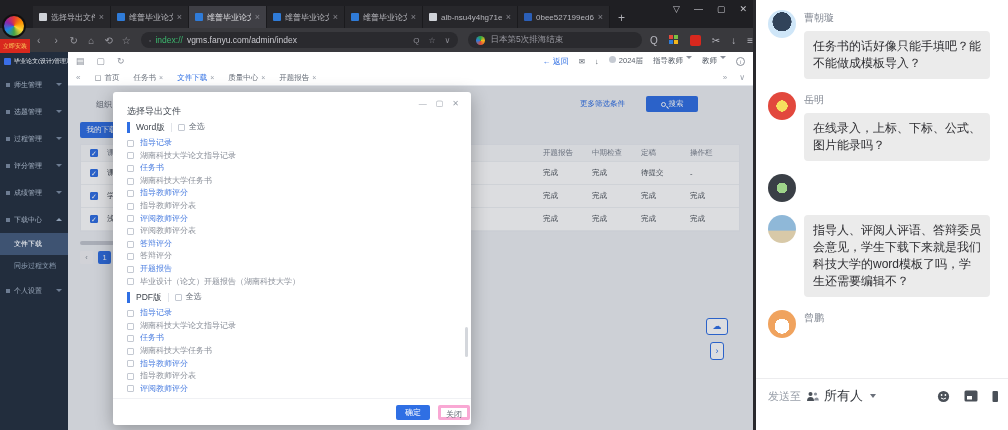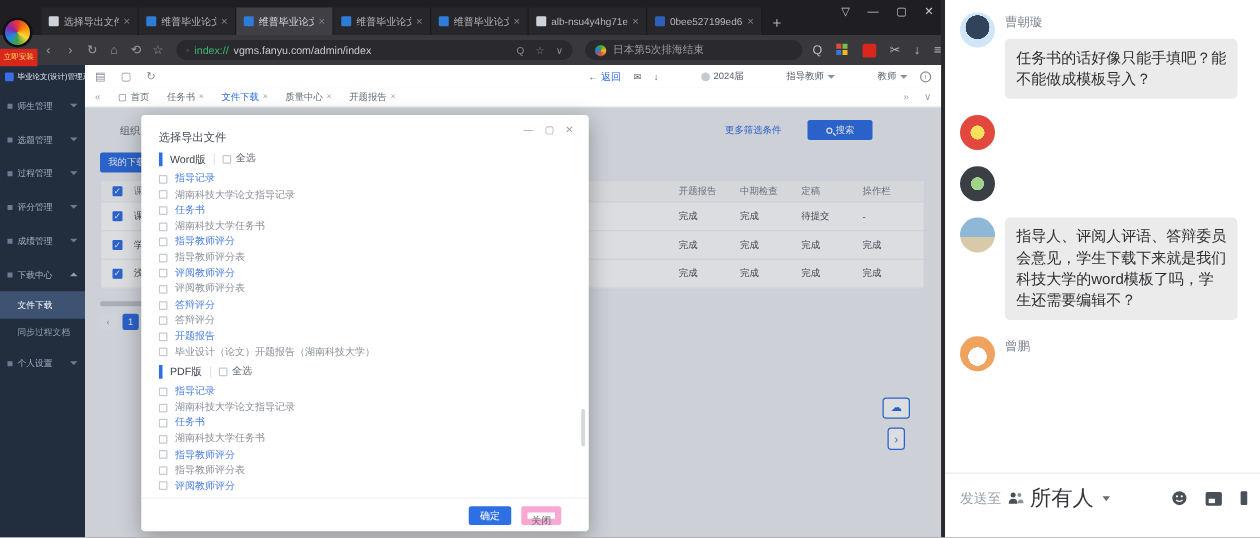--- a/index.html
+++ b/index.html
@@ -51,21 +51,21 @@
   .sb-item .mi { width:4px; height:4px; background:#6d7c92; flex:0 0 4px; }
   .sb-item .car { margin-left:auto; width:0; height:0; border-left:3px solid transparent; border-right:3px solid transparent; border-top:3px solid #6d7c92; }
   .sb-item .car.up { border-top:none; border-bottom:3px solid #8fa0b5; }
   .sb-sub { height:22px; display:flex; align-items:center; padding:0 6px 0 14px; color:#8fa0b5; font-size:7px; white-space:nowrap; overflow:hidden; }
   .sb-sub.sel { background:#3e5372; color:#ffffff; }
 
   .main { position:absolute; left:68px; top:0; width:685px; height:100%; }
   .m-topbar { position:absolute; left:0; top:0; width:100%; height:18px; background:#fff; display:flex; align-items:center; padding:0 8px; gap:12px; color:#8a8f99; font-size:9px; }
   .m-top-right { margin-left:auto; display:flex; align-items:center; gap:10px; font-size:7.5px; color:#555c66; }
   .backlink { color:#2f6fe4; font-size:8px; }
-  .yearpill, .ddpill { display:flex; align-items:center; gap:3px; color:#555c66;margin-left:24px; }
+  .yearpill, .ddpill { display:flex; align-items:flex-start; gap:3px; color:#555c66; }
   .dot { width:7px; height:7px; border-radius:50%; background:#c5cad2; }
   .cardown { width:0; height:0; border-left:3px solid transparent; border-right:3px solid transparent; border-top:3px solid #8a8f99; }
   .infocirc { width:9px; height:9px; border:1px solid #8a8f99; border-radius:50%; font-size:6px; color:#8a8f99; text-align:center; line-height:8px; }
   .m-tabs { position:absolute; left:0; top:18px; width:100%; height:16px; background:#fff; border-bottom:1px solid #e4e7ec; display:flex; align-items:center; padding:0 8px; gap:14px; font-size:7.5px; color:#666d78; }
   .m-tab { display:flex; align-items:center; gap:3px; white-space:nowrap; }
   .m-tab .x { color:#9aa0aa; font-size:7px; }
   .m-tab.active { color:#2f6fe4; }
   .m-tabs .edge { color:#9aa0aa; font-size:8px; }
   .m-tabs .right { margin-left:auto; display:flex; gap:12px; }
 
@@ -108,42 +108,42 @@
   .sec { display:flex; align-items:center; gap:6px; height:15px; margin:2px 0; }
   .sec-bar { width:3px; height:11px; background:#2f6fe4; }
   .sec-tag { font-size:8.5px; font-weight:normal; color:#3c424b; }
   .sec-sep { width:1px; height:9px; background:#e2e5ea; }
   .sec-all { font-size:8px; color:#666d78; display:flex; align-items:center; gap:4px; }
   .mrow { display:flex; align-items:center; gap:6px; height:12.6px; }
   .mcb { width:7px; height:7px; border:1px solid #c4c9d2; border-radius:1px; flex:0 0 7px; }
   .mlbl { font-size:8px; color:#4a7de0; white-space:nowrap; overflow:hidden; }
   .mdesc { font-size:8px; color:#8a8f99; white-space:nowrap; overflow:hidden; }
   .mo-scroll { position:absolute; right:3px; top:235px; width:3px; height:30px; background:#d4d7dc; border-radius:2px; }
-  .mo-foot { position:absolute; left:0; bottom:0; width:100%; height:27px; border-top:1px solid #f0f1f4; display:flex; align-items:center; justify-content:flex-end; gap:8px; padding:0 22px; }
+  .mo-foot { position:absolute; left:0; bottom:0; width:100%; height:27px; border-top:1px solid #f0f1f4; display:flex; align-items:center; justify-content:flex-end; gap:8px; padding:0 1px; }
   .btn-ok { width:34px; height:15px; background:#2f6fe4; border-radius:2px; color:#fff; font-size:8px; text-align:center; line-height:15px; }
-  .btn-close { width:32px; height:15px; background:#fff; border:5px solid #f9a8d4; border-radius:2px; color:#666d78; font-size:8px; text-align:center; line-height:13px; }
+  .btn-close { width:32px; height:15px; background:#fff; border:3px solid #f9a8d4; border-radius:2px; color:#666d78; font-size:8px; text-align:center; line-height:13px; }
 
   
   .gap { position:absolute; left:753px; top:0; width:3px; height:430px; background:#29292d; }
   .chat { position:absolute; left:756px; top:0; width:252px; height:430px; background:#fff; }
   .msgs { position:absolute; left:0; top:0; width:100%; height:376px; overflow:hidden; padding:10px 10px 0 12px; }
   .msg { display:flex; gap:8px; margin-bottom:13px; }
   .ava { width:28px; height:28px; border-radius:50%; flex:0 0 28px; }
   .ava.a1 { background:radial-gradient(circle at 50% 42%, #31435a 0 44%, #cfe6f8 45%); }
   .ava.a2 { background:radial-gradient(circle at 50% 50%, #f6e05e 0 28%, #e2483d 29%); }
   .ava.a3 { background:radial-gradient(circle at 50% 50%, #9fd48a 0 26%, #3a3f46 27%); }
   .ava.a4 { background:linear-gradient(180deg, #8fb8d8 0 55%, #d8c9a8 56%); }
   .ava.a5 { background:radial-gradient(circle at 50% 58%, #ffffff 0 34%, #f0a35e 35%); }
   .mcol { flex:1; min-width:0; }
   .mname { font-size:10px; color:#818792; margin:1px 0 6px; }
   .mbubble { display:inline-block; max-width:186px; background:#ebebeb; border-radius:4px; padding:7px 9px; font-size:12px; color:#2e2e32; line-height:17px; }
   .chat-foot { position:absolute; left:0; bottom:0; width:100%; height:52px; border-top:1px solid #ececee; padding:8px 10px 0 12px; }
   .cf-row { display:flex; align-items:center; gap:5px; }
   .cf-sendto { font-size:11px; color:#9aa0aa; }
-  .cf-aud { font-size:17px; color:#33373d; }
+  .cf-aud { font-size:13px; color:#33373d; }
   .cf-car { width:0; height:0; border-left:3.5px solid transparent; border-right:3.5px solid transparent; border-top:4px solid #6a707a; margin-left:2px; }
   .cf-icons { margin-left:auto; display:flex; gap:14px; align-items:center; }
   .cf-input { margin-top:8px; font-size:11px; color:#c0c3c9; }
   svg.ic { display:block; }
 </style>
 </head>
 <body>
 
 <div class="screen">
 
@@ -527,20 +527,21 @@
 
   <div class="gap"></div>
   <div class="chat">
     <div class="msgs">
       <div class="msg">
         <span class="ava a1"></span>
         <div class="mcol"><div class="mname">曹朝璇</div><div class="mbubble">任务书的话好像只能手填吧？能不能做成模板导入？</div></div>
       </div>
       <div class="msg">
         <span class="ava a2"></span>
+        <div class="mcol"><div class="mname">岳明</div><div class="mbubble">在线录入，上标、下标、公式、图片能录吗？</div></div>
       </div>
       <div class="msg">
         <span class="ava a3"></span>
       </div>
       <div class="msg">
         <span class="ava a4"></span>
         <div class="mcol"><div class="mbubble">指导人、评阅人评语、答辩委员会意见，学生下载下来就是我们科技大学的word模板了吗，学生还需要编辑不？</div></div>
       </div>
       <div class="msg">
         <span class="ava a5"></span>

